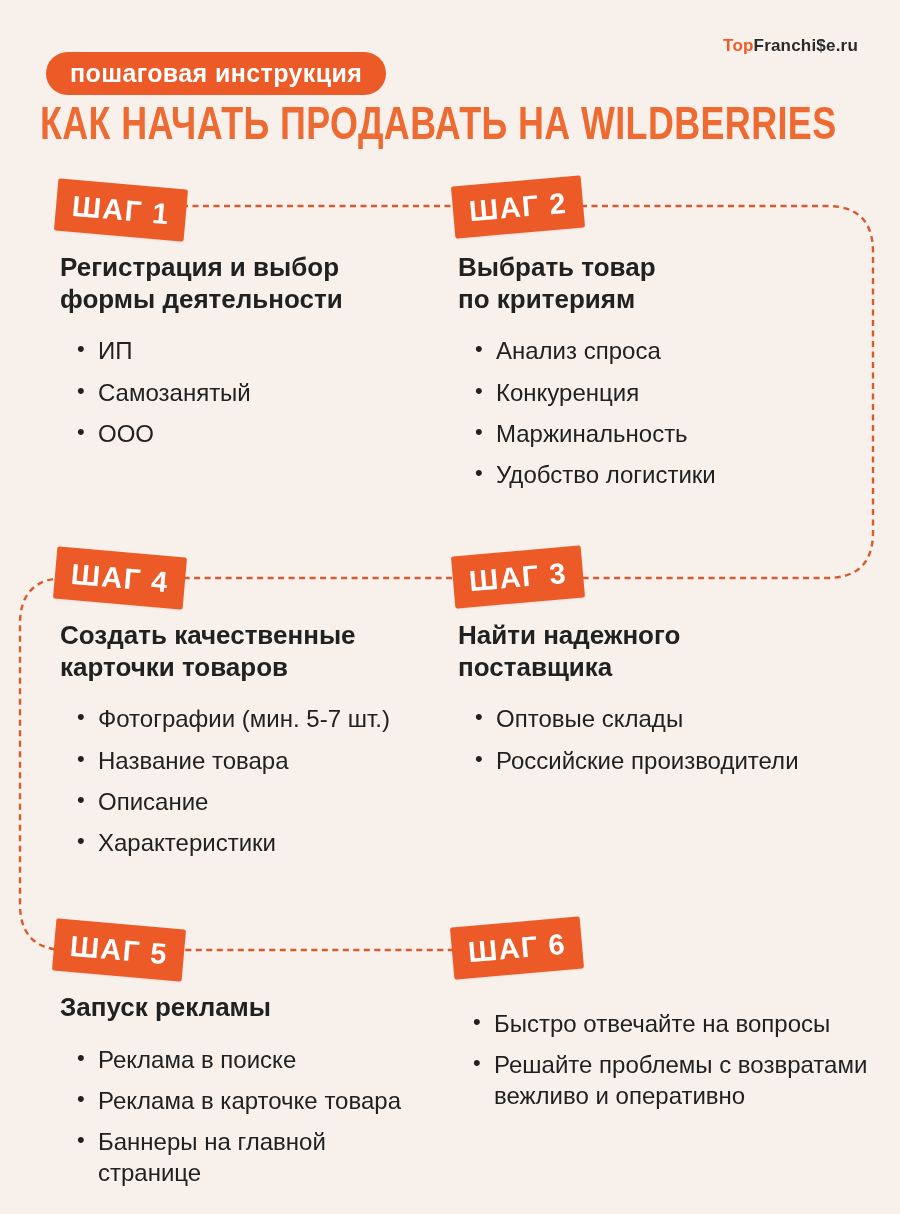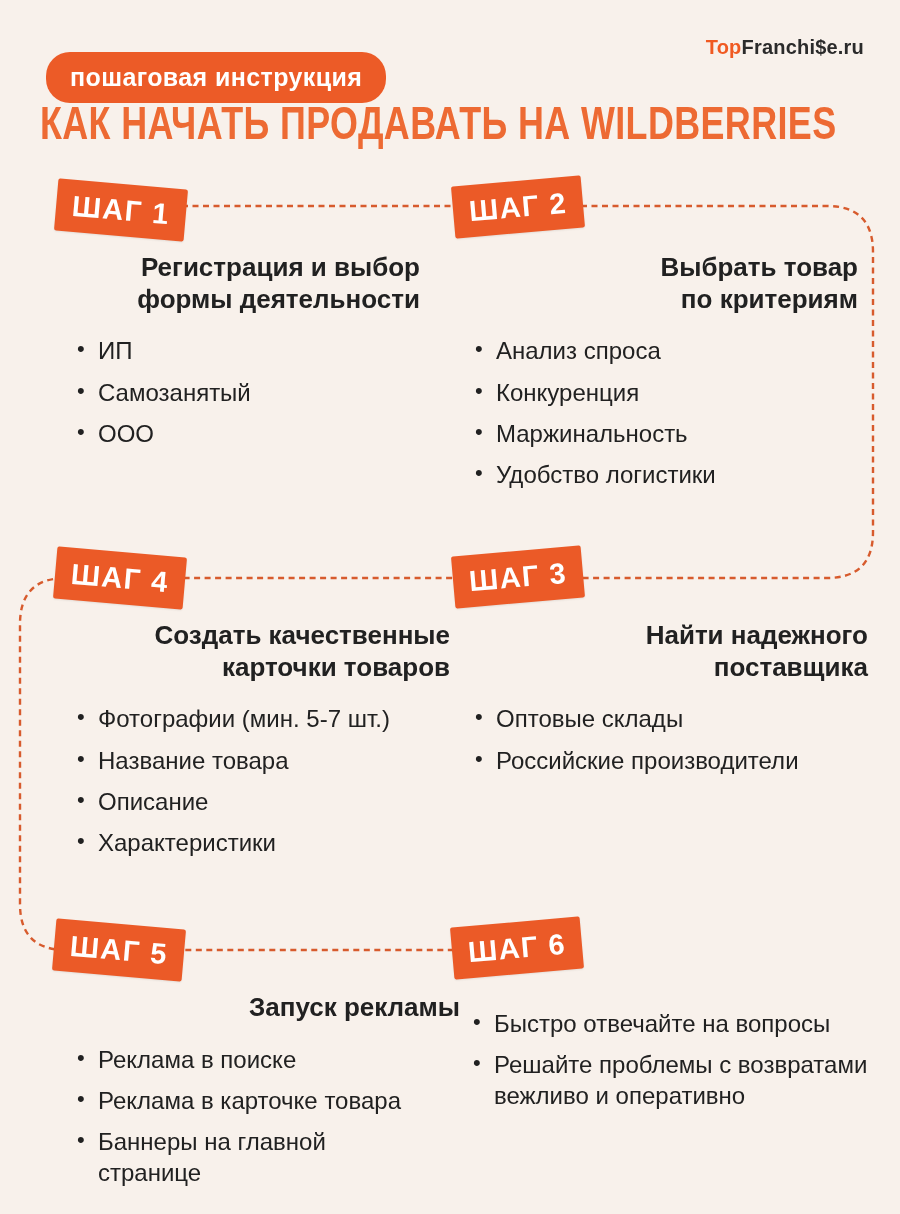--- a/index.html
+++ b/index.html
@@ -16,35 +16,35 @@
   .connector { position: absolute; left: 0; top: 0; z-index: 1; }
   .connector path {
     fill: none;
     stroke: #D75B2D;
     stroke-width: 2.4;
     stroke-dasharray: 6 4.5;
   }
   
   .logo {
     position: absolute;
-    top: 36px; right: 36px;
-    font-size: 20px;
+    top: 36px; right: 42px;
+    font-size: 17px;
     font-weight: bold;
     letter-spacing: 0.2px;
     z-index: 3;
     cursor: pointer;
     text-align: right;
   }
   .logo-top { color: #F05A22; }
   .logo-rest { color: #2B2B2B; }
   
   .ribbon {
     position: absolute;
     left: 46px; top: 52px;
-    height: 51px;
+    height: 43px;
     display: inline-flex;
     align-items: center;
     padding: 0 24px;
     background: #EC5B27;
     color: #FFFFFF;
     border-radius: 24px;
     font-size: 25px;
     font-weight: bold;
     letter-spacing: 0.4px;
     z-index: 2;
@@ -87,21 +87,20 @@
   .b6 { left: 452px; top: 922px; transform: rotate(-5deg); }
   
   .content { position: absolute; z-index: 2; }
   .content h3 {
     margin: 0 0 20px 0;
     font-size: 26px;
     line-height: 1.22;
     font-weight: bold;
     white-space: pre-line;
     color: #212121;
-    text-align: right;
   }
   .content ul { list-style: none; margin: 16px; padding: 0; }
   .content li {
     position: relative;
     padding-left: 22px;
     font-size: 24px;
     line-height: 1.3;
     margin-bottom: 10px;
     white-space: pre-line;
     color: #212121;

